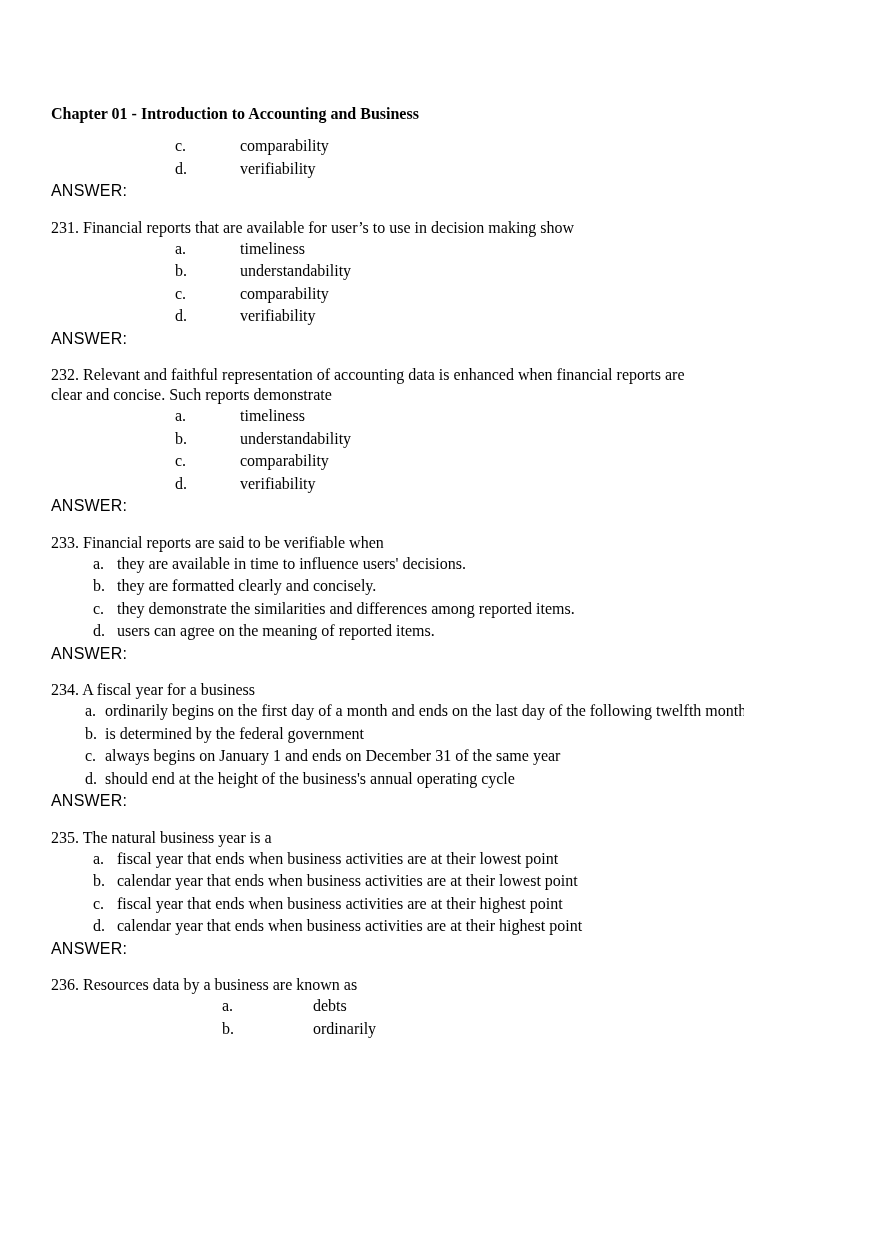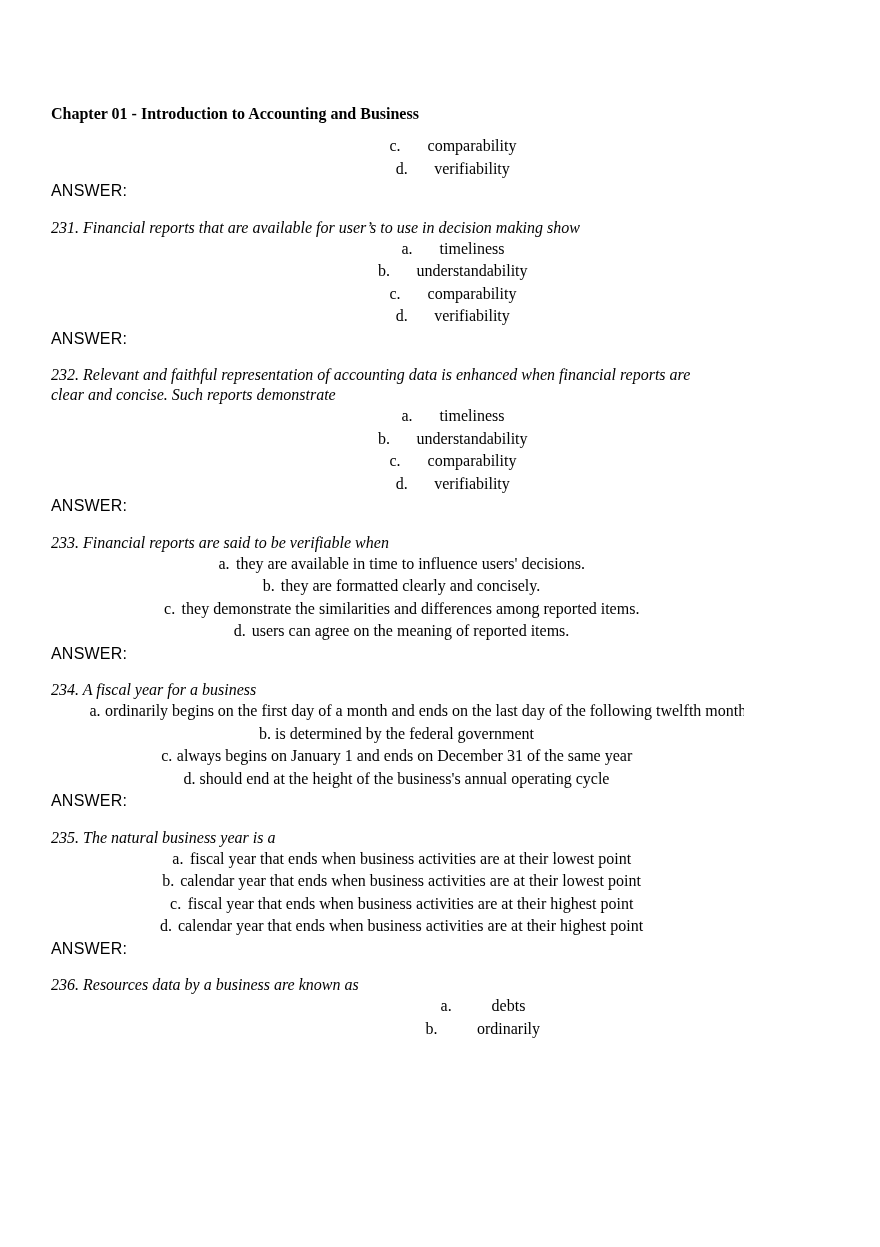--- a/index.html
+++ b/index.html
@@ -18,26 +18,24 @@
   .header {
     font-size: 16px;
     font-weight: bold;
     line-height: 21px;
   }
   .fragment { margin-top: 11px; }
   .question { margin-top: 15px; }
   .stem {
     line-height: 20px;
     max-width: 758px;
-    font-style: italic;
   }
   .opt {
     line-height: 22.5px;
     white-space: nowrap;
-    text-align: center;
   }
   .opt .letter { display: inline-block; }
   .indent-tab .letter        { margin-left: 124px; width: 65px; }
   .indent-tab-wide .letter   { margin-left: 171px; width: 91px; }
   .indent-list .letter       { margin-left: 42px;  width: 24px; }
   .indent-list-tight .letter { margin-left: 34px;  width: 20px; }
   .answer-row {
     position: relative;
     line-height: 22.5px;
     height: 22.5px;

